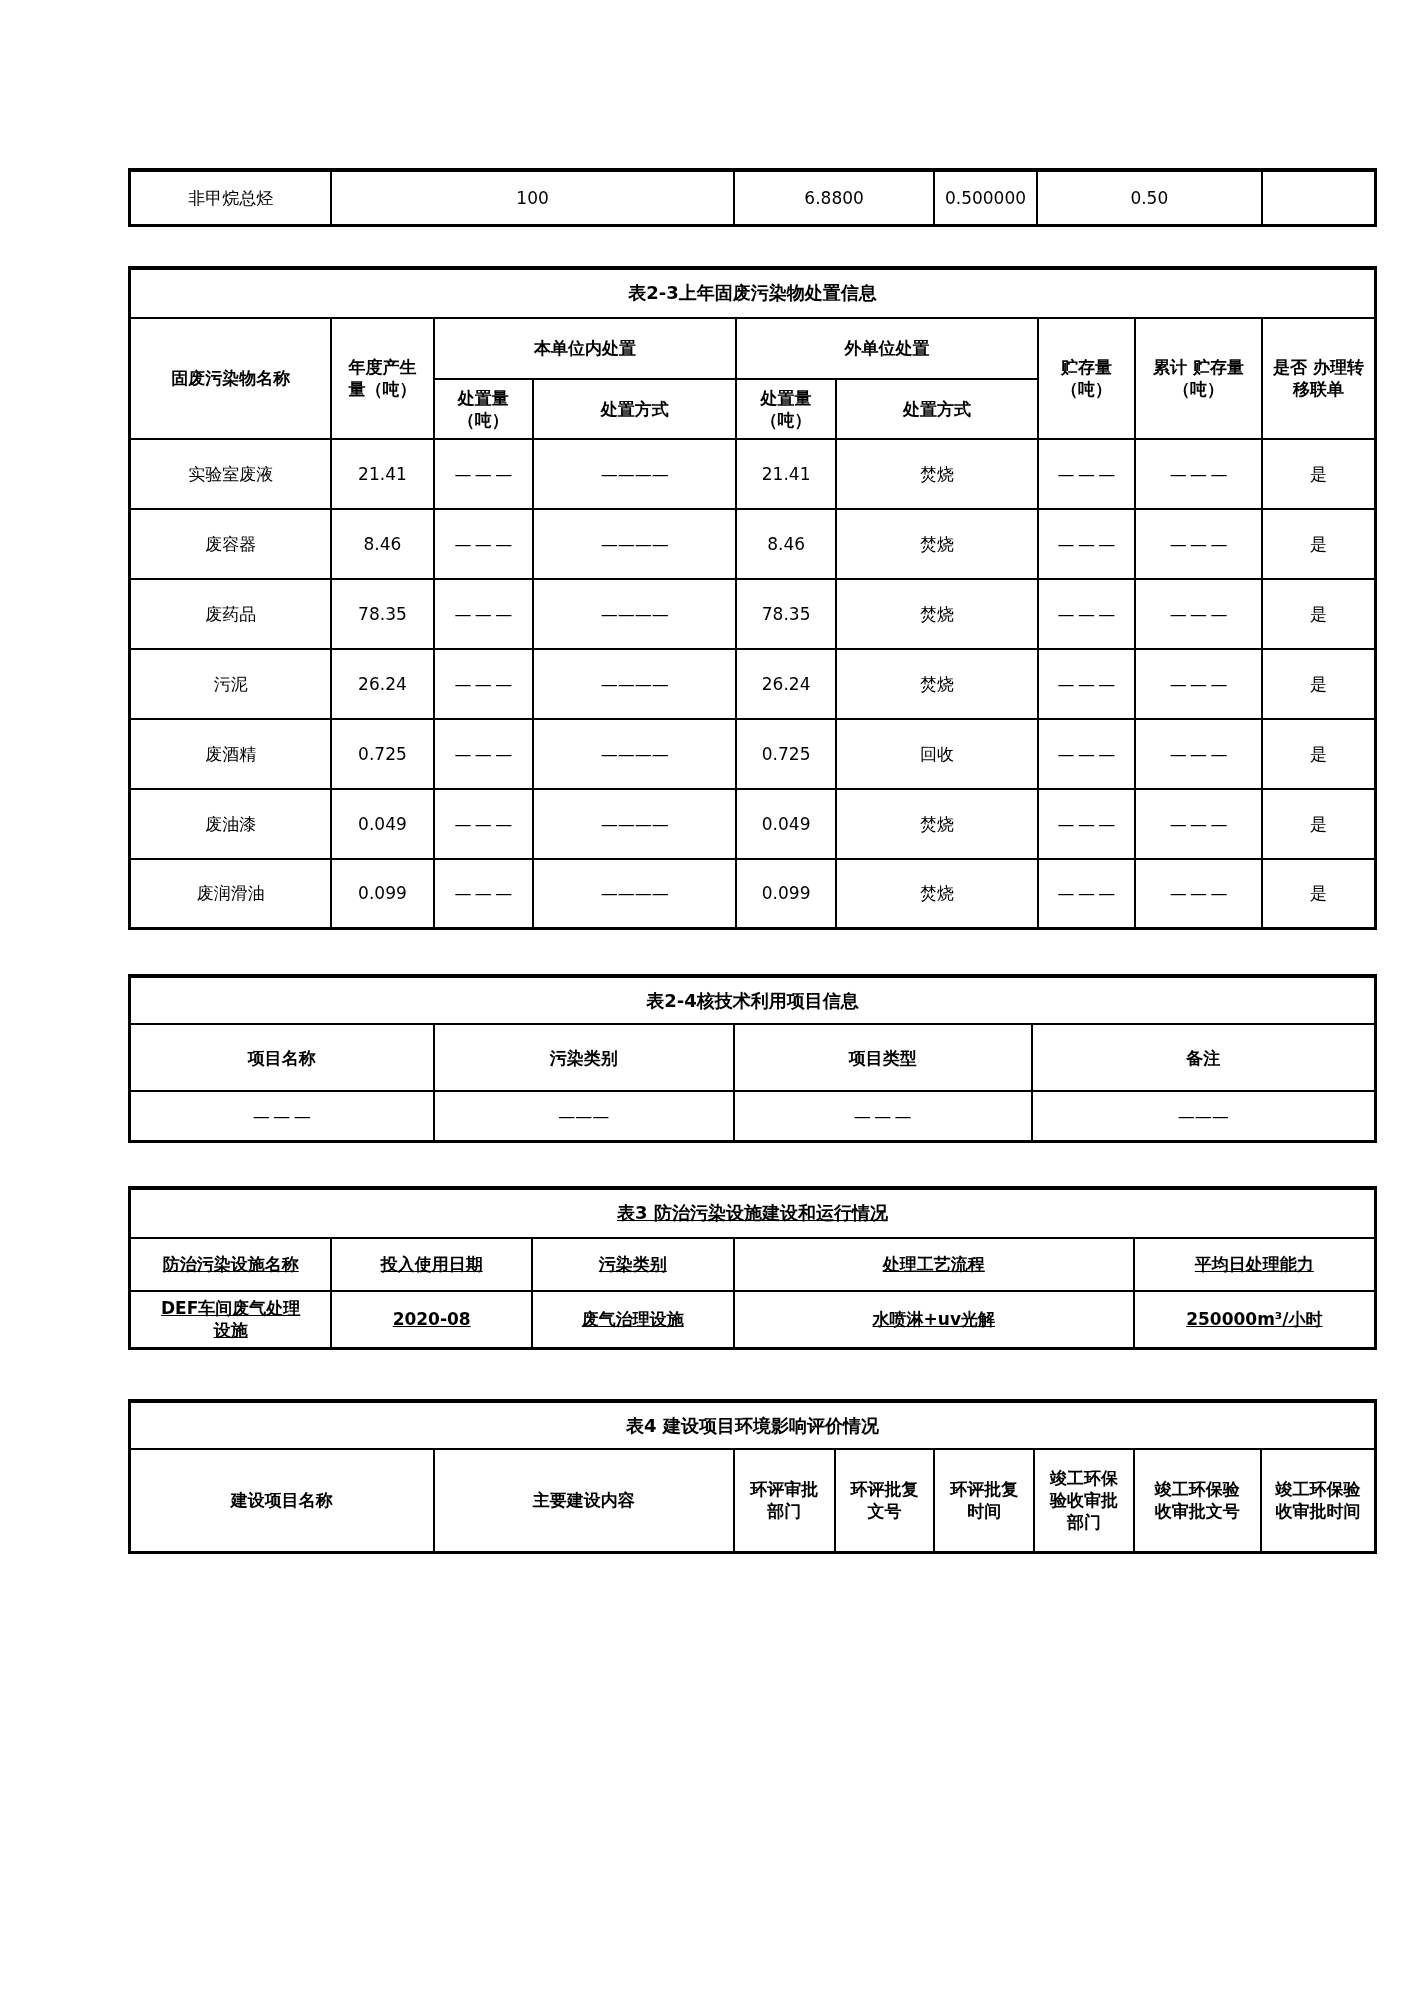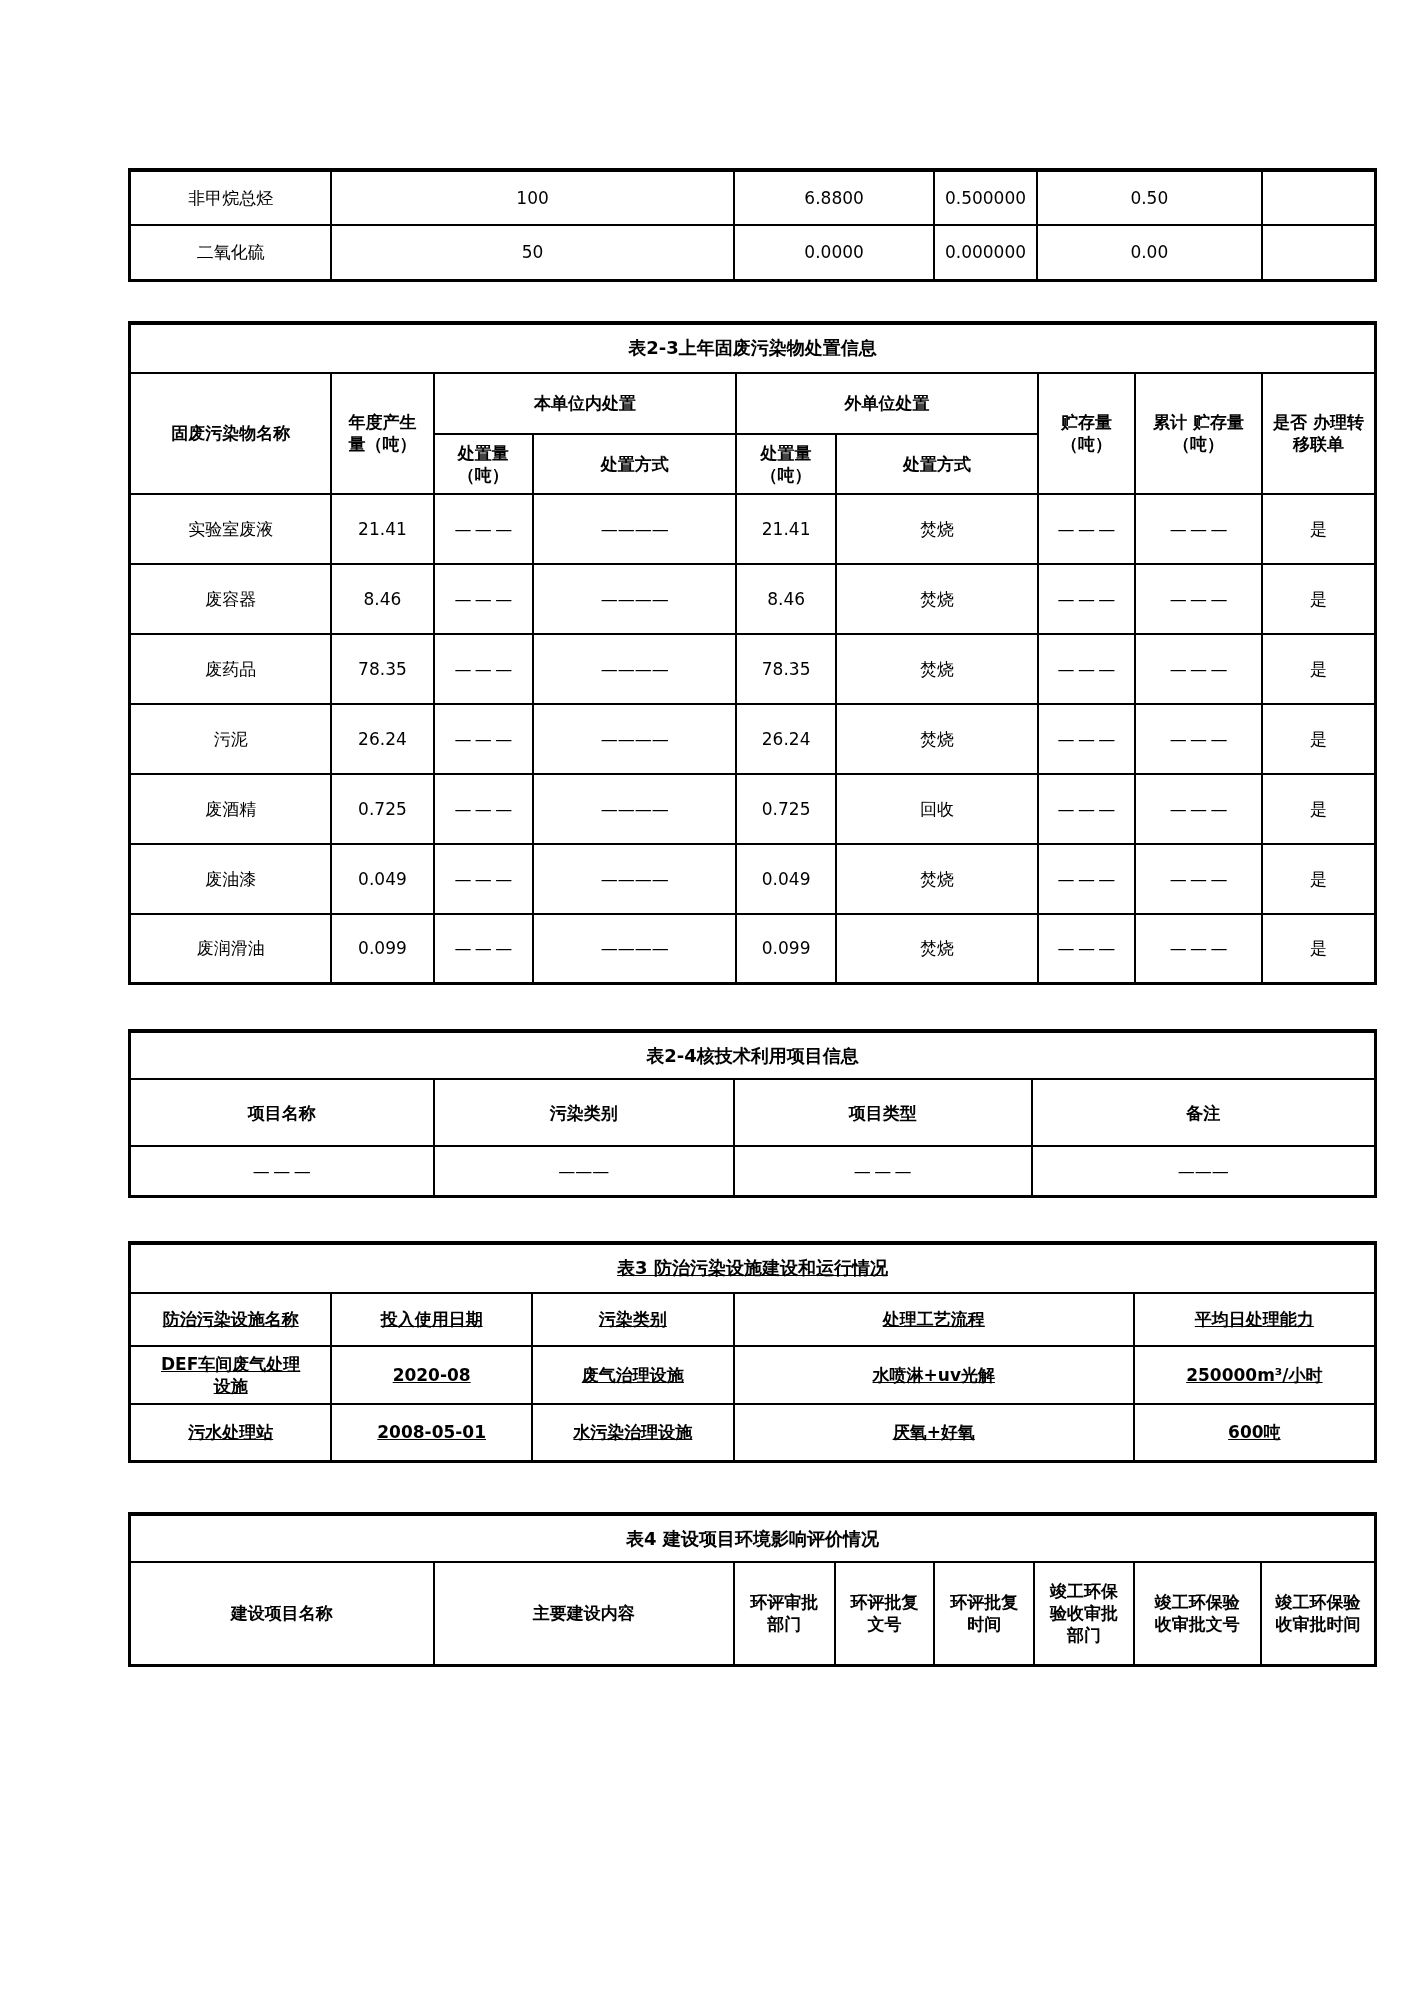--- a/index.html
+++ b/index.html
@@ -79,28 +79,20 @@
         <col style="width:18.1%">
         <col style="width:9.1%">
     </colgroup>
     <tbody>
         <tr>
           <td>非甲烷总烃</td>
           <td>100</td>
           <td>6.8800</td>
           <td>0.500000</td>
           <td>0.50</td>
-          <td></td>
-        </tr>
-        <tr>
-          <td>二氧化硫</td>
-          <td>50</td>
-          <td>0.0000</td>
-          <td>0.000000</td>
-          <td>0.00</td>
           <td></td>
         </tr>
       </tbody>
   </table>
 
   <table class="t23">
     <colgroup>
       <col style="width:16.2%">
         <col style="width:8.2%">
         <col style="width:8.0%">
@@ -267,27 +259,20 @@
       </tr>
     </thead>
     <tbody>
         <tr>
           <td>DEF车间废气处理
 设施</td>
           <td>2020-08</td>
           <td>废气治理设施</td>
           <td>水喷淋+uv光解</td>
           <td>250000m³/小时</td>
-        </tr>
-        <tr>
-          <td>污水处理站</td>
-          <td>2008-05-01</td>
-          <td>水污染治理设施</td>
-          <td>厌氧+好氧</td>
-          <td>600吨</td>
         </tr>
       </tbody>
   </table>
 
   <table class="t4">
     <colgroup>
       <col style="width:24.4%">
         <col style="width:24.1%">
         <col style="width:8.1%">
       <col style="width:8.0%">

